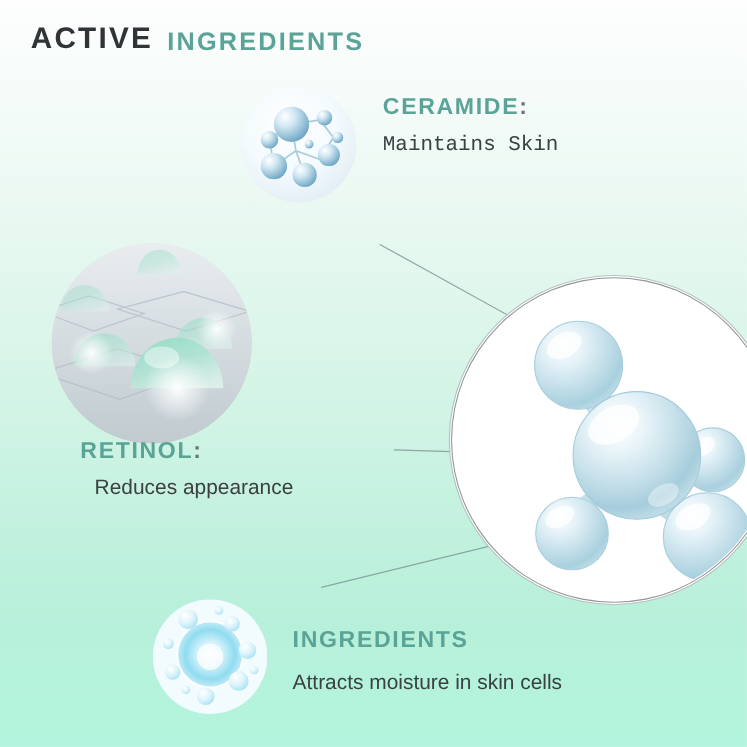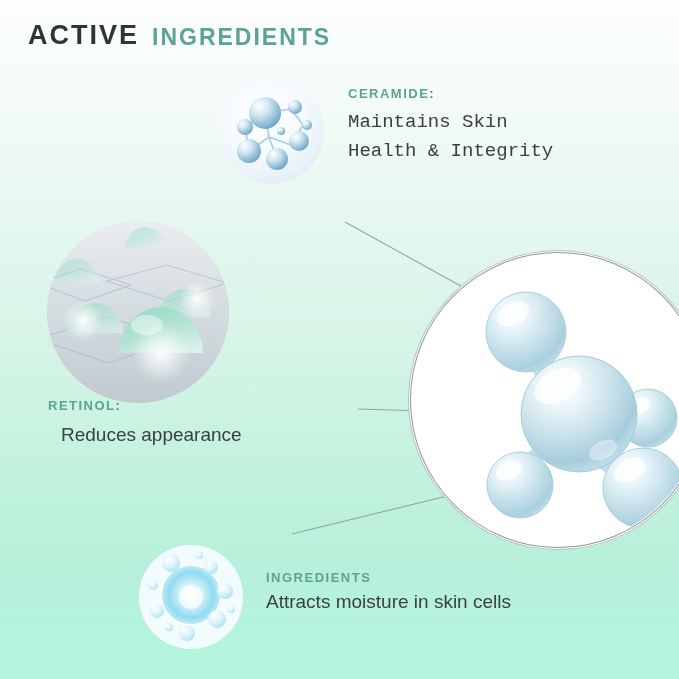--- a/index.html
+++ b/index.html
@@ -109,21 +109,21 @@
     width: 104px;
     height: 104px;
     background: radial-gradient(circle at 48% 46%, #ffffff 0%, #eaf8fc 40%, #d8f1f8 72%, #cdeef7 100%);
   }
   .thumb svg {
     display: block;
   }
 
   
   .ingredient-heading {
-    font-size: 13px;
+    font-size: 21px;
     font-weight: bold;
     letter-spacing: 1.5px;
     color: #5aa396;
     white-space: nowrap;
   }
   .ingredient-heading .colon {
     color: #6b7477;
     font-weight: bold;
     letter-spacing: 0;
   }
@@ -139,35 +139,35 @@
     left: 348px;
     top: 86px;
   }
   #text-ceramide .ingredient-body {
     margin-top: 7px;
     font-family: Liberation Mono, monospace;
   }
 
   #text-retinol {
     position: absolute;
-    left: 48px;
+    left: 73px;
     top: 398px;
   }
   #text-retinol .ingredient-body {
     margin-top: 7px;
     margin-left: 13px;
   }
 
   #text-hyaluronate {
     position: absolute;
     left: 266px;
     top: 570px;
   }
   #text-hyaluronate .ingredient-body {
-    margin-top: 2px;
+    margin-top: 12px;
   }
 </style>
 </head>
 <body>
 
 <div id="infographic">
 
   <div class="title-row">
     <span class="title-active">ACTIVE</span>
     <span class="title-ingredients">INGREDIENTS</span>
@@ -325,21 +325,20 @@
       </g>
     </svg>
   </div>
 
   <div id="text-ceramide">
     <div class="ingredient-heading">
       <span>CERAMIDE</span><span class="colon">:</span>
     </div>
     <div class="ingredient-body">
       <div>Maintains Skin</div>
-      <div>Health &amp; Integrity</div>
     </div>
   </div>
 
   <div id="text-retinol">
     <div class="ingredient-heading">
       <span>RETINOL</span><span class="colon">:</span>
     </div>
     <div class="ingredient-body">
       <div>Reduces appearance</div>
     </div>

